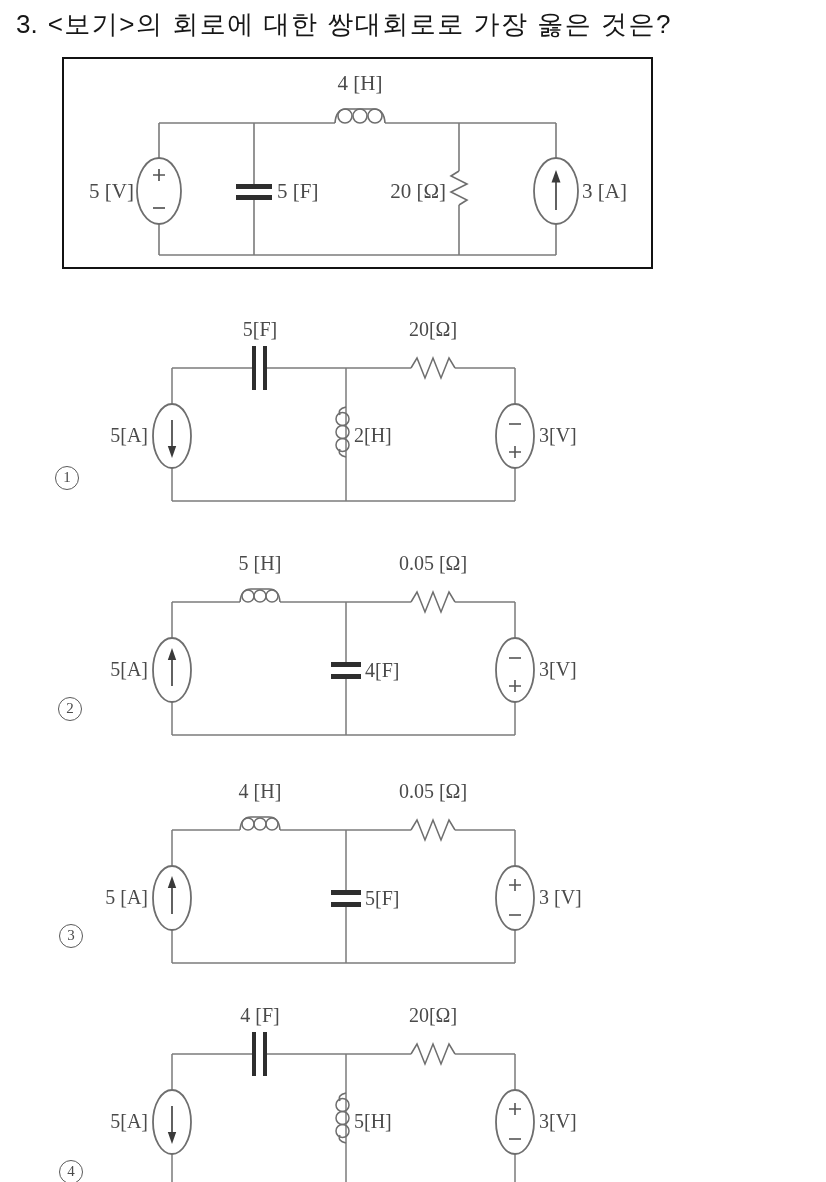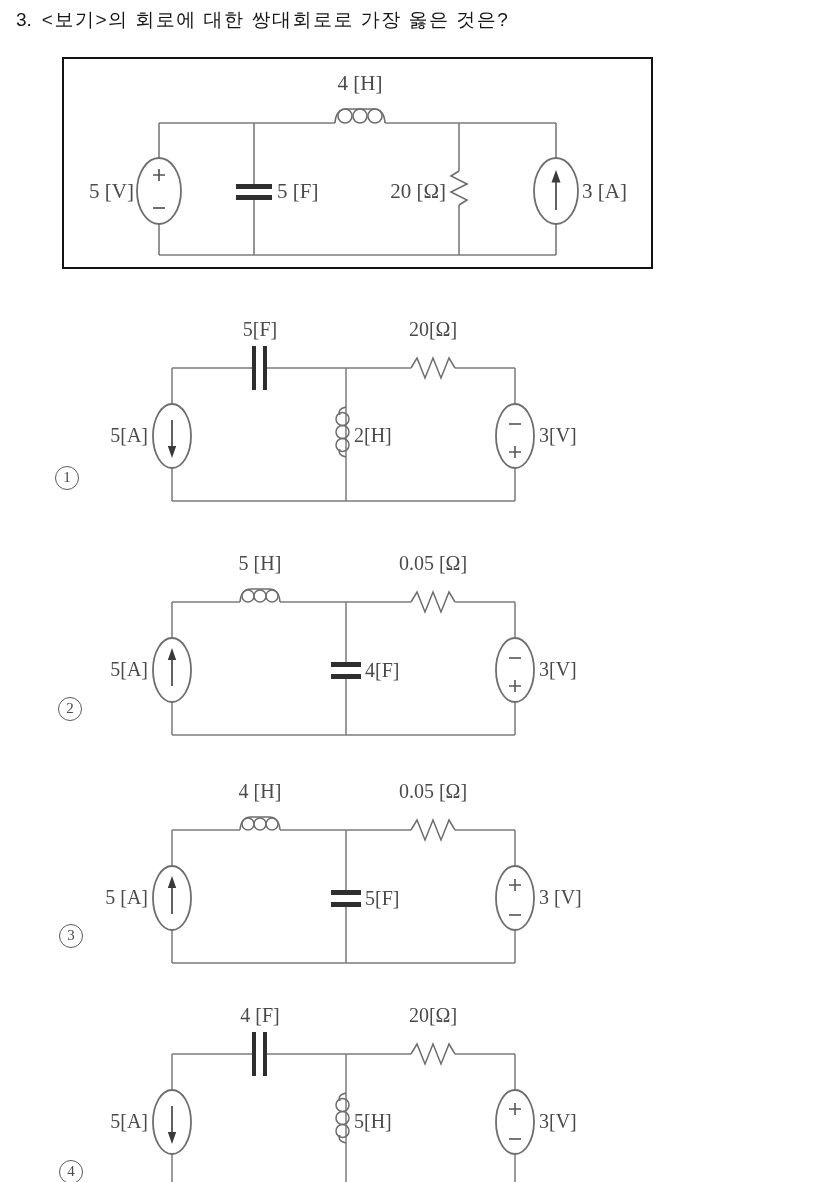--- a/index.html
+++ b/index.html
@@ -5,21 +5,21 @@
   html,body{margin:0;padding:0;}
   body{
     width:826px;height:1182px;
     position:relative;
     background:#ffffff;
     overflow:hidden;
     font-family:"Liberation Sans", sans-serif;
   }
   .title{
     position:absolute;left:16px;top:7px;
-    font-size:19px;font-weight:500;color:#161616;
+    font-size:26px;font-weight:500;color:#161616;
     letter-spacing:1.5px;white-space:nowrap;
   }
   .title .qnum{margin-right:10px;letter-spacing:0;}
   .given-box{
     position:absolute;left:62px;top:57px;
     width:591px;height:212px;
     border:2.5px solid #131313;
     box-sizing:border-box;background:#fff;
   }
   svg{display:block;}

